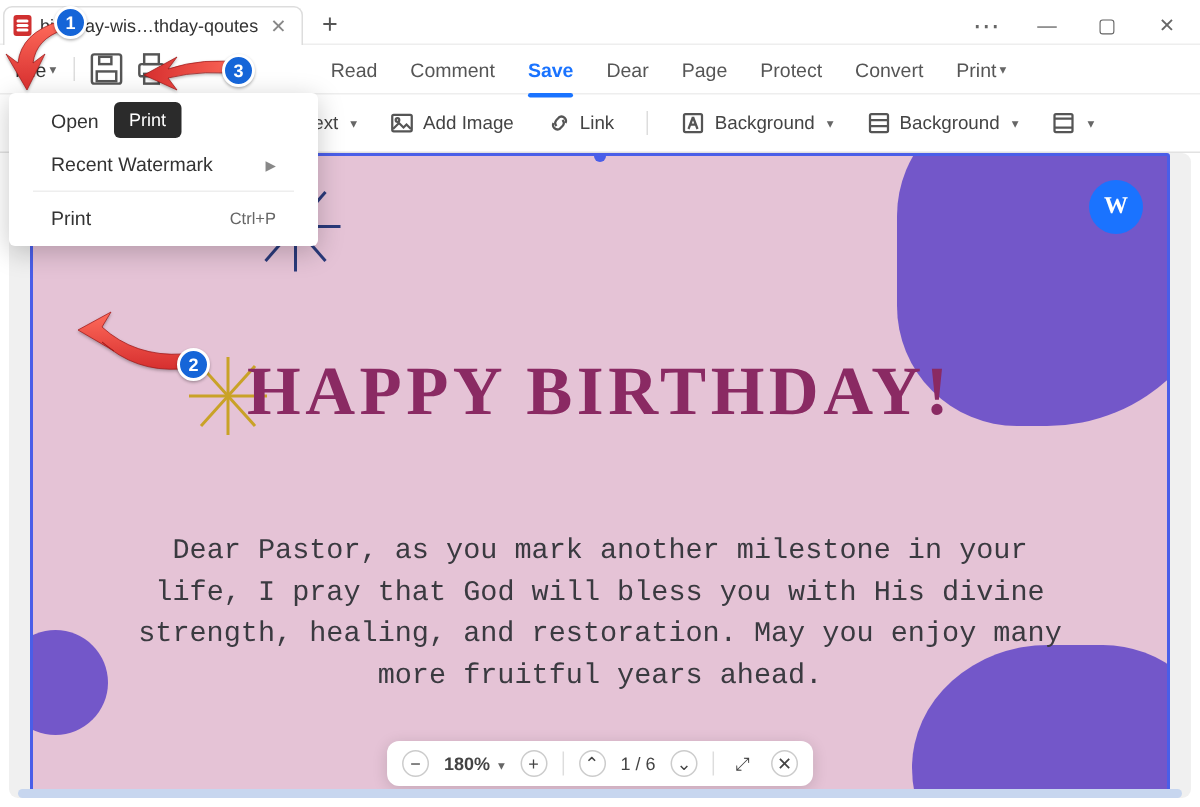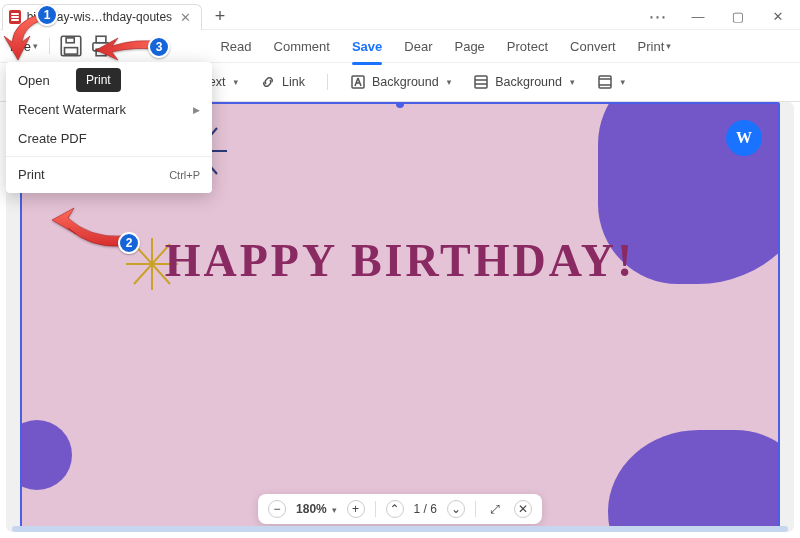--- a/index.html
+++ b/index.html
@@ -48,21 +48,21 @@
   .h1{position:absolute;top:130px;left:0;right:0;text-align:center;font-family:Georgia,'Times New Roman',serif;font-size:46px;letter-spacing:3px;color:#8a2a63;font-weight:700;}
   .body-txt{position:absolute;top:250px;left:60px;right:60px;text-align:center;font-family:'Courier New',monospace;font-size:19px;color:#3a3a40;line-height:1.45;}
 
   
   .zoomctl { position: absolute; left: 50%; transform: translateX(-50%); bottom: 8px; background: #fff; border-radius: 8px; box-shadow: 0 2px 10px rgba(0,0,0,0.15); display: flex; align-items: center; padding: 6px 10px; gap: 10px; font-size: 12px; color: #444; }
   .zoomctl .zsep{width:1px;height:16px;background:#ddd;}
   .zbtn{width:18px;height:18px;display:flex;align-items:center;justify-content:center;border:1px solid #ccc;border-radius:50%;font-size:12px;}
   .zbtn.noborder{border:none;}
 
   
-  .dropdown { position: absolute; top: 62px; left: 6px; width: 206px; background: #fff; border-radius: 4px; box-shadow: 0 4px 18px rgba(0,0,0,0.22); z-index: 50; padding: 4px 0; font-size: 13px; }
+  .dropdown { position: absolute; top: 62px; left: 6px; width: 206px; background: #fff; border-radius: 4px; box-shadow: 0 4px 18px rgba(0,0,0,0.22); z-index: 50; padding: 4px 16px; font-size: 13px; }
   .dd-item { padding: 7px 12px; display: flex; align-items: center; justify-content: space-between; color: #333; }
   .dd-item.disabled{color:#bbb;}
   .dd-sep{height:1px;background:#eee;margin:3px 0;}
   .dd-sub{color:#888;font-size:9px;}
   .dd-shortcut{font-size:11px;color:#666;}
 
   
   .tooltip{position:absolute;top:68px;left:76px;background:#2b2b2b;color:#fff;font-size:12px;padding:5px 10px;border-radius:4px;z-index:60;}
 
   
@@ -123,20 +123,30 @@
         <span>Print</span>
         <span class="chev">▾</span>
       </div>
   </div>
 </div>
 
 <div class="toolbar">
   <div class="tb-item" style="margin-left:176px">
     <span>dd text</span>
       <span class="chev">▾</span>
+  </div>
+  <div class="tb-item">
+    <span class="tb-ico">
+        <svg viewBox="0 0 16 16">
+          <rect x="1.5" y="2.5" width="13" height="11" rx="1"></rect>
+          <circle cx="5" cy="6" r="1.2"></circle>
+          <path d="M2 12 l4-4 3 3 2-2 3 3"></path>
+        </svg>
+      </span>
+    <span>Add Image</span>
   </div>
   <div class="tb-item">
     <span class="tb-ico">
         <svg viewBox="0 0 16 16">
           <path d="M6 10 a3 3 0 0 1 0-4 l2-2 a3 3 0 0 1 4 4"></path>
           <path d="M10 6 a3 3 0 0 1 0 4 l-2 2 a3 3 0 0 1 -4-4"></path>
         </svg>
       </span>
     <span>Link</span>
   </div>
@@ -197,20 +207,21 @@
             <line x1="30" y1="30" x2="56" y2="30"></line>
             <line x1="30" y1="30" x2="48" y2="50"></line>
             <line x1="30" y1="30" x2="30" y2="56"></line>
             <line x1="30" y1="30" x2="12" y2="50"></line>
             <line x1="30" y1="30" x2="4" y2="30"></line>
             <line x1="30" y1="30" x2="12" y2="10"></line>
           </g>
         </svg></div>
     <div class="wbadge">W</div>
     <div class="h1">HAPPY BIRTHDAY!</div>
+    <div class="body-txt">Dear Pastor, as you mark another milestone in your life, I pray that God will bless you with His divine strength, healing, and restoration. May you enjoy many more fruitful years ahead.</div>
   </div>
 
   <div class="zoomctl">
     <span class="zbtn">−</span>
     <span><b>180%</b> <span class="chev">▾</span></span>
     <span class="zbtn">+</span>
     <span class="zsep"></span>
     <span class="zbtn">⌃</span>
     <span>1 / 6</span>
     <span class="zbtn">⌄</span>
@@ -222,23 +233,20 @@
 </div>
 
 <div class="dropdown">
   <div class="dd-item">
       <span>Open</span>
     </div>
   <div class="dd-item">
       <span>Recent Watermark</span>
       <span class="dd-sub">▶</span>
     </div>
-  <div class="dd-item">
-      <span>Create PDF</span>
-    </div>
   <div class="dd-sep"></div>
   <div class="dd-item">
       <span>Print</span>
       <span class="dd-shortcut">Ctrl+P</span>
     </div>
 </div>
 
 <div class="tooltip">Print</div>
 
 <div class="arrow" style="top:12px;left:2px">

